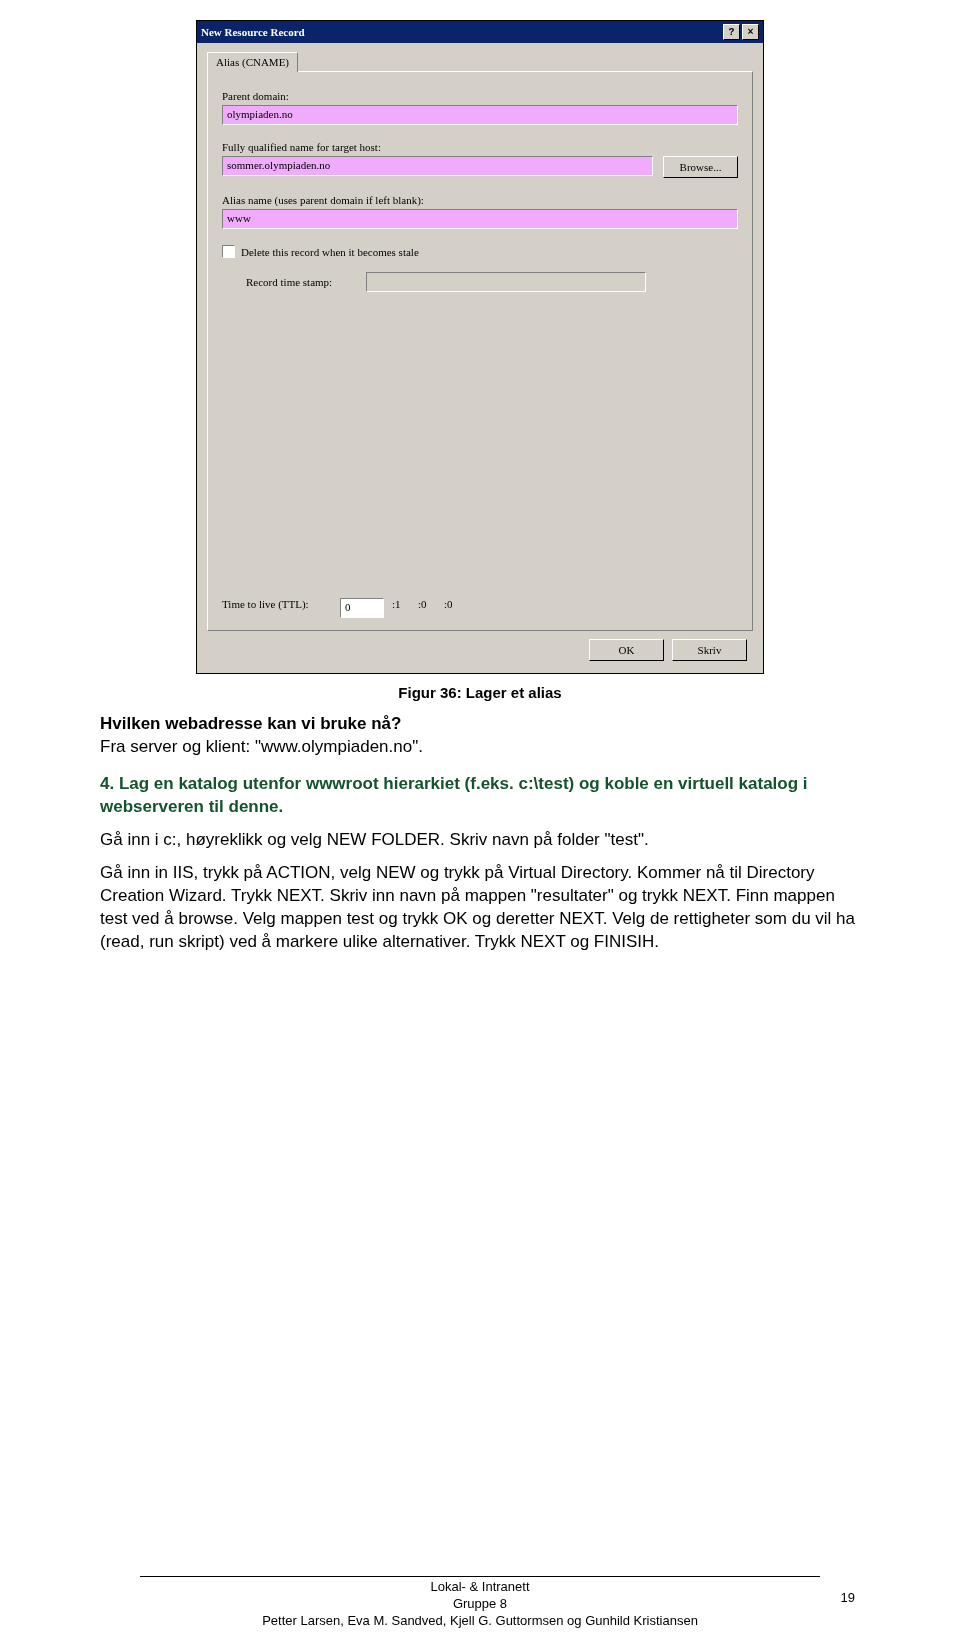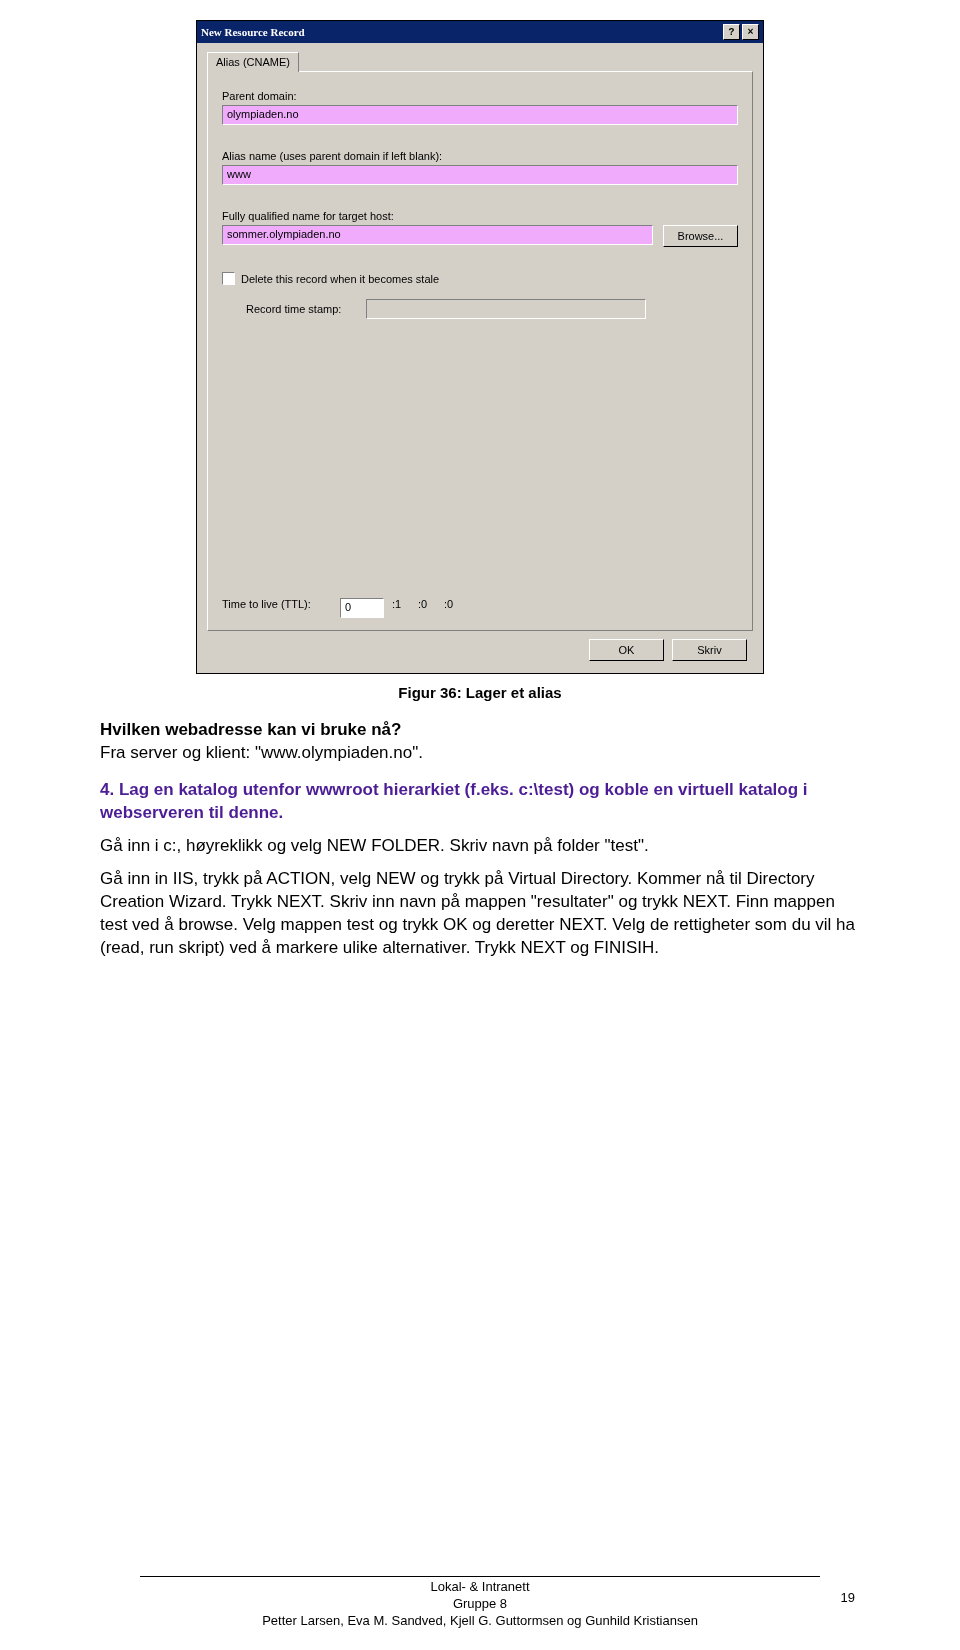--- a/index.html
+++ b/index.html
@@ -49,20 +49,21 @@
     display: flex;
     align-items: center;
     justify-content: center;
     color: #000;
     font-size: 10px;
     font-weight: bold;
     font-family: "Courier New", monospace;
   }
   .dialog-body {
     padding: 8px 10px 10px 10px;
+    font-family: Liberation Serif, serif;
   }
   .tab-container { position: relative; }
   .tab {
     position: relative;
     display: inline-block;
     background: #d4d0c8;
     border-top: 1px solid #fff;
     border-left: 1px solid #fff;
     border-right: 1px solid #808080;
     padding: 3px 8px 4px 8px;
@@ -88,21 +89,21 @@
     border-top: 1px solid #808080;
     border-left: 1px solid #808080;
     border-right: 1px solid #fff;
     border-bottom: 1px solid #fff;
     height: 20px;
     font-size: 11px;
     padding: 2px 4px;
     width: 100%;
     display: block;
   }
-  .field-block { margin-bottom: 25px; }
+  .field-block { margin-bottom: 16px; }
   .target-row { display: flex; align-items: flex-start; gap: 10px; }
   .target-row .left { flex: 1; }
   .win-btn {
     background: #d4d0c8;
     border-top: 1px solid #fff;
     border-left: 1px solid #fff;
     border-right: 1px solid #000;
     border-bottom: 1px solid #000;
     font-size: 11px;
     padding: 2px 10px;
@@ -172,29 +173,29 @@
     display: flex;
     justify-content: flex-end;
     gap: 8px;
     padding: 8px 6px 2px 6px;
   }
   
   .caption {
     text-align: center;
     font-weight: bold;
     font-size: 15px;
-    margin: 6px 0 18px 0;
+    margin: 6px 0 12px 0;
   }
   .doc-text {
     font-size: 17px;
     line-height: 1.35;
   }
   .bold { font-weight: bold; }
   .section-heading {
-    color: #4c1d95;
+    color: #14532d;
     font-weight: bold;
     font-size: 17px;
     margin-top: 14px;
   }
   .para { margin-top: 10px; }
   
   .page-footer {
     position: absolute;
     bottom: 20px;
     width: 960px;
@@ -238,42 +239,42 @@
         <div class="tab-panel">
 
           <div class="field-block">
             <div class="field-label">Parent domain:</div>
             <div class="text-input">
               <span>olympiaden.no</span>
             </div>
           </div>
 
           <div class="field-block">
-            <div class="field-label">Alias name (uses parent domain if left blank):</div>
-            <div class="text-input">
-              <span>www</span>
-            </div>
-          </div>
-
-          <div class="field-block">
             <div class="target-row">
               <div class="left">
                 <div class="field-label">Fully qualified name for target host:</div>
                 <div class="text-input">
                   <span>sommer.olympiaden.no</span>
                 </div>
               </div>
               <div style="padding-top:15px;">
                 <div class="win-btn">
                   <span>Browse...</span>
                 </div>
               </div>
             </div>
           </div>
 
+          <div class="field-block">
+            <div class="field-label">Alias name (uses parent domain if left blank):</div>
+            <div class="text-input">
+              <span>www</span>
+            </div>
+          </div>
+
           <div class="checkbox-row">
             <div class="checkbox-box"></div>
             <span>Delete this record when it becomes stale</span>
           </div>
 
           <div class="record-ts-row">
             <div class="ts-label">Record time stamp:</div>
             <div class="ts-box"></div>
           </div>
 

